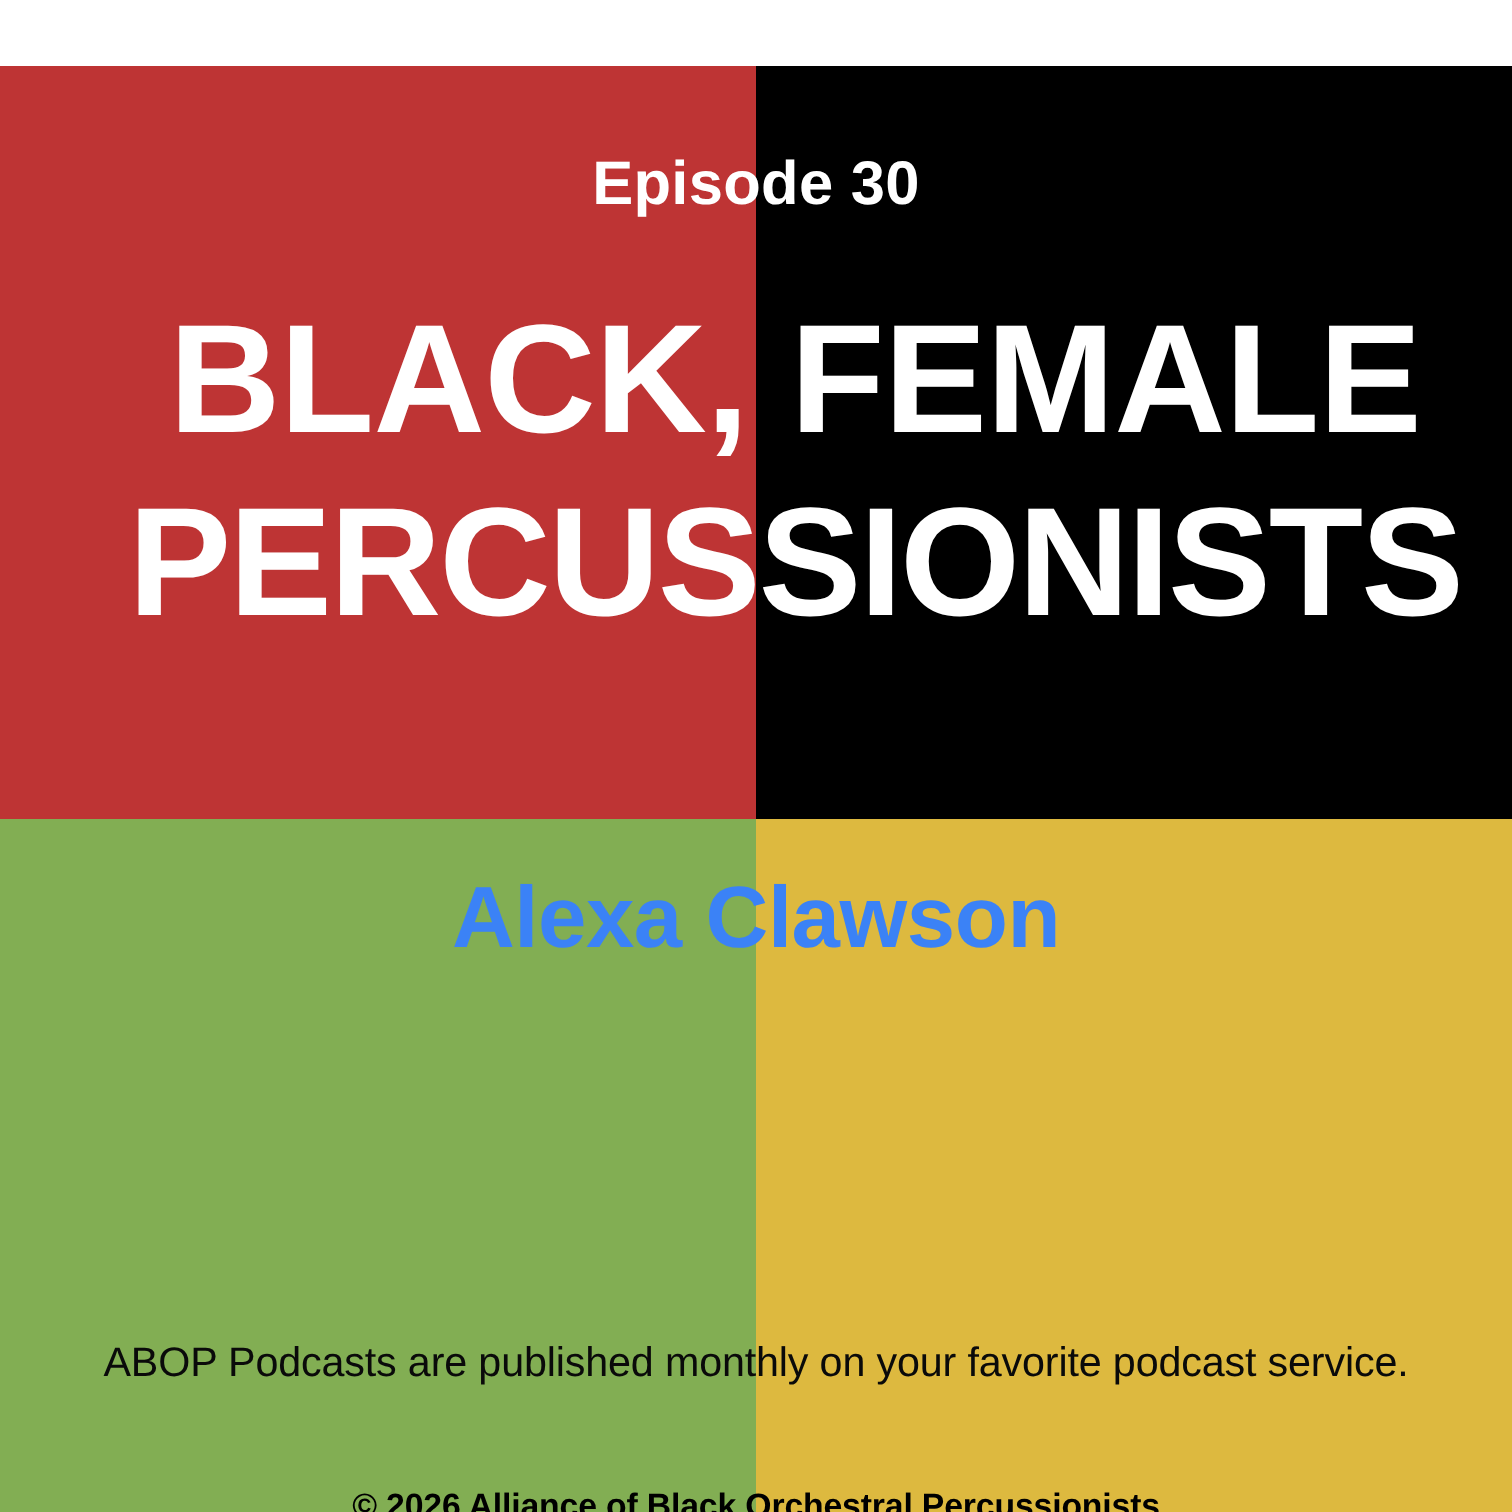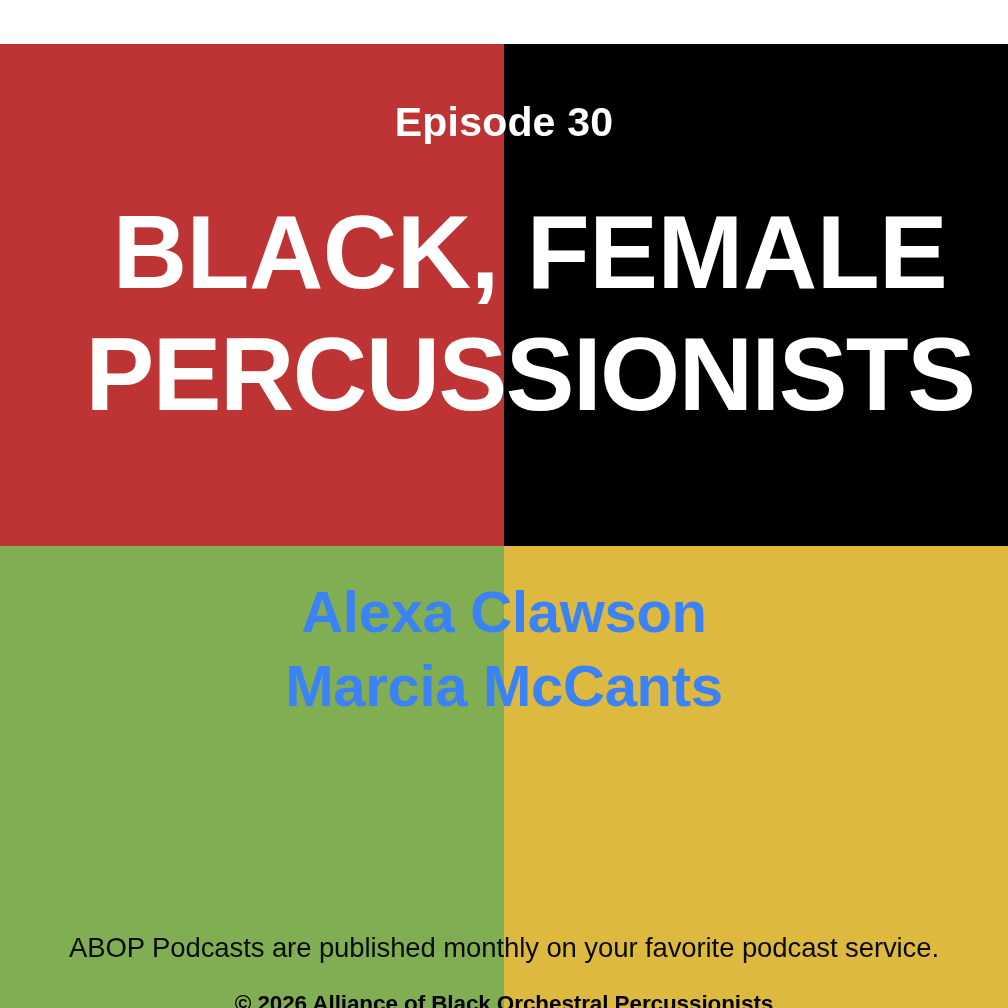--- a/index.html
+++ b/index.html
@@ -98,21 +98,21 @@
     line-height: 74px;
     letter-spacing: -0.3px;
   }
   .guest-name {
     display: block;
     white-space: nowrap;
   }
 
   .footnote {
     position: absolute;
-    top: 890px;
+    top: 850px;
     left: 0;
     width: 100%;
     text-align: center;
     color: #0a0a0a;
     font-size: 27.5px;
     font-weight: normal;
     line-height: 1;
     letter-spacing: -0.1px;
   }
 
@@ -146,21 +146,20 @@
     <div class="episode-label" style="color: rgb(255, 255, 255);">Episode 30</div>
 
     <div class="title-block" style="color: rgb(255, 255, 255);">
       <span class="title-line title-line-1">BLACK, FEMALE</span>
       <span class="title-line title-line-2">PERCUSSIONISTS</span>
     </div>
 
 
     <div class="guest-list" style="color: #3b82f6;">
       <span class="guest-name">Alexa Clawson</span>
-      <span class="guest-name">Marcia McCants</span>
     </div>
 
     <div class="footnote" style="color: rgb(10, 10, 10);">ABOP Podcasts are published monthly on your favorite podcast service.</div>
 
     <div class="copyright" style="color: #000000;">© 2026 Alliance of Black Orchestral Percussionists</div>
 
   </div>
 </div>
 
 </body></html>

